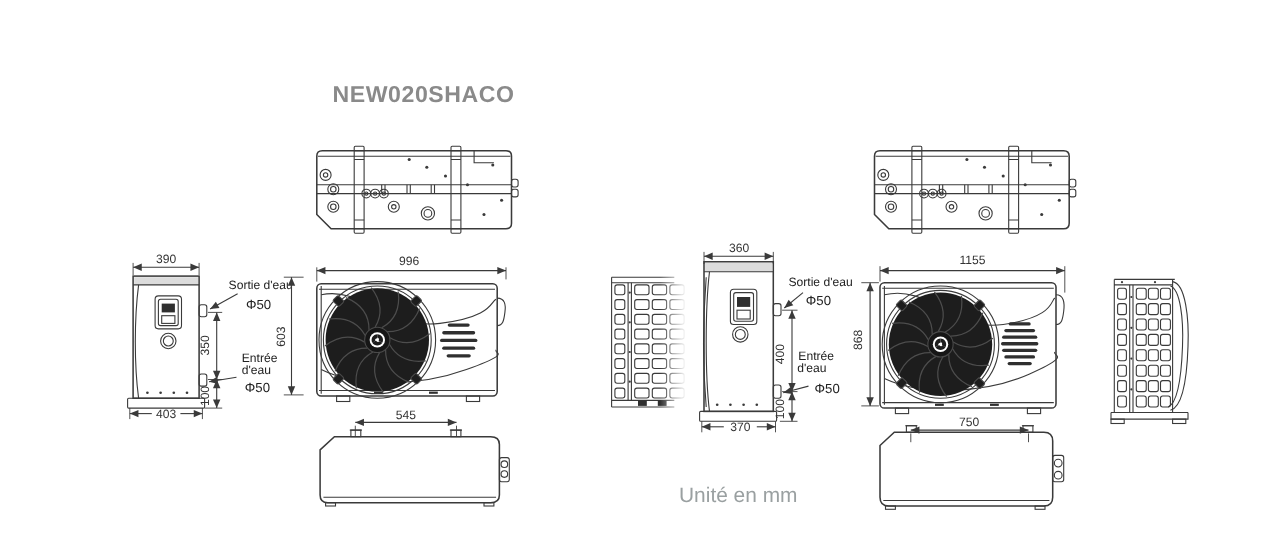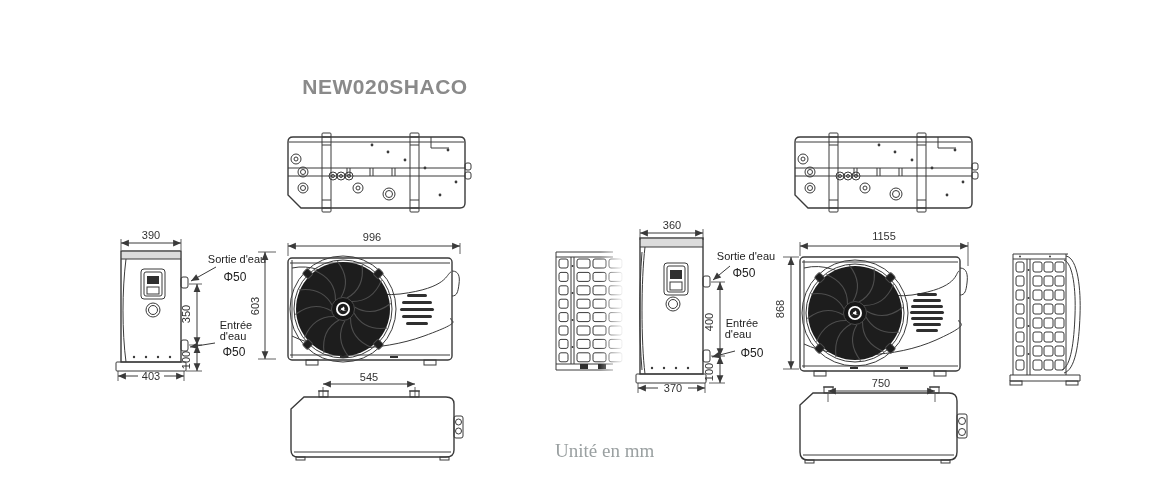--- a/index.html
+++ b/index.html
@@ -2,22 +2,22 @@
 <html><head>
 <meta charset="utf-8">
 <style>
   html,body{margin:0;padding:0;background:#fff;}
   .canvas{position:relative;width:1158px;height:490px;background:#fff;overflow:hidden;
           font-family:"Liberation Sans",sans-serif;}
   .model-title{position:absolute;width:210px;text-align:center;font-size:21px;font-weight:700;
                color:#8a8a8a;letter-spacing:.5px;}
   #title-020{left:280px;top:75px;}
   #title-040{left:787px;top:75px;}
-  .unit-note{position:absolute;left:555px;top:440px;width:170px;text-align:left;
-             font-size:19px;color:#9aa0a1;font-family:Liberation Serif, serif;}
+  .unit-note{position:absolute;left:555px;top:440px;width:170px;text-align:right;
+             font-size:19px;color:#9aa0a1;}
   svg{position:absolute;left:0;top:0;}
   .ln{stroke:#3a3a3a;fill:none;stroke-width:1;}
   .ln2{stroke-width:1.4;}
   .thin{stroke:#3a3a3a;stroke-width:.8;fill:none;}
   .dimline{stroke:#3a3a3a;stroke-width:1;fill:none;}
   text.dim{font:11px "Liberation Sans",sans-serif;fill:#333;}
   text.lbl{font:11px "Liberation Sans",sans-serif;fill:#222;}
   text.phi{font:12px "Liberation Sans",sans-serif;fill:#222;}
 </style>
 </head>

